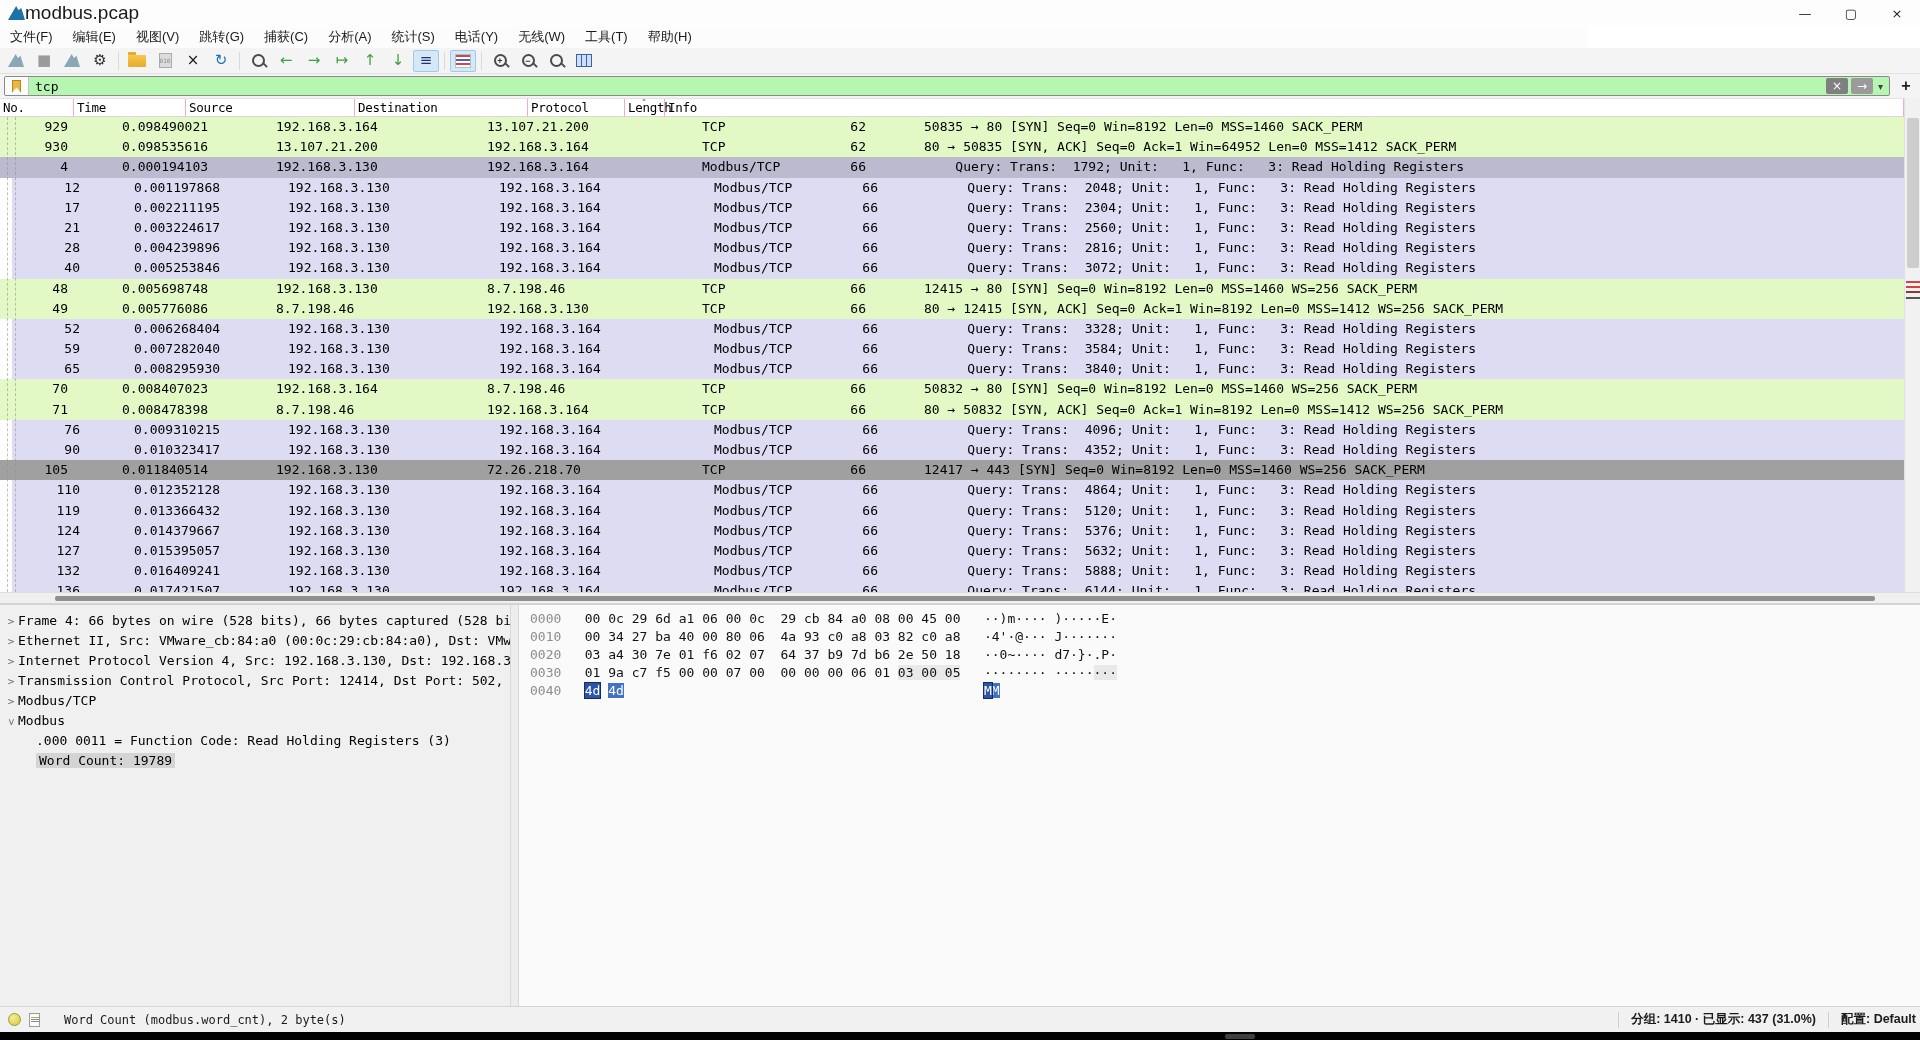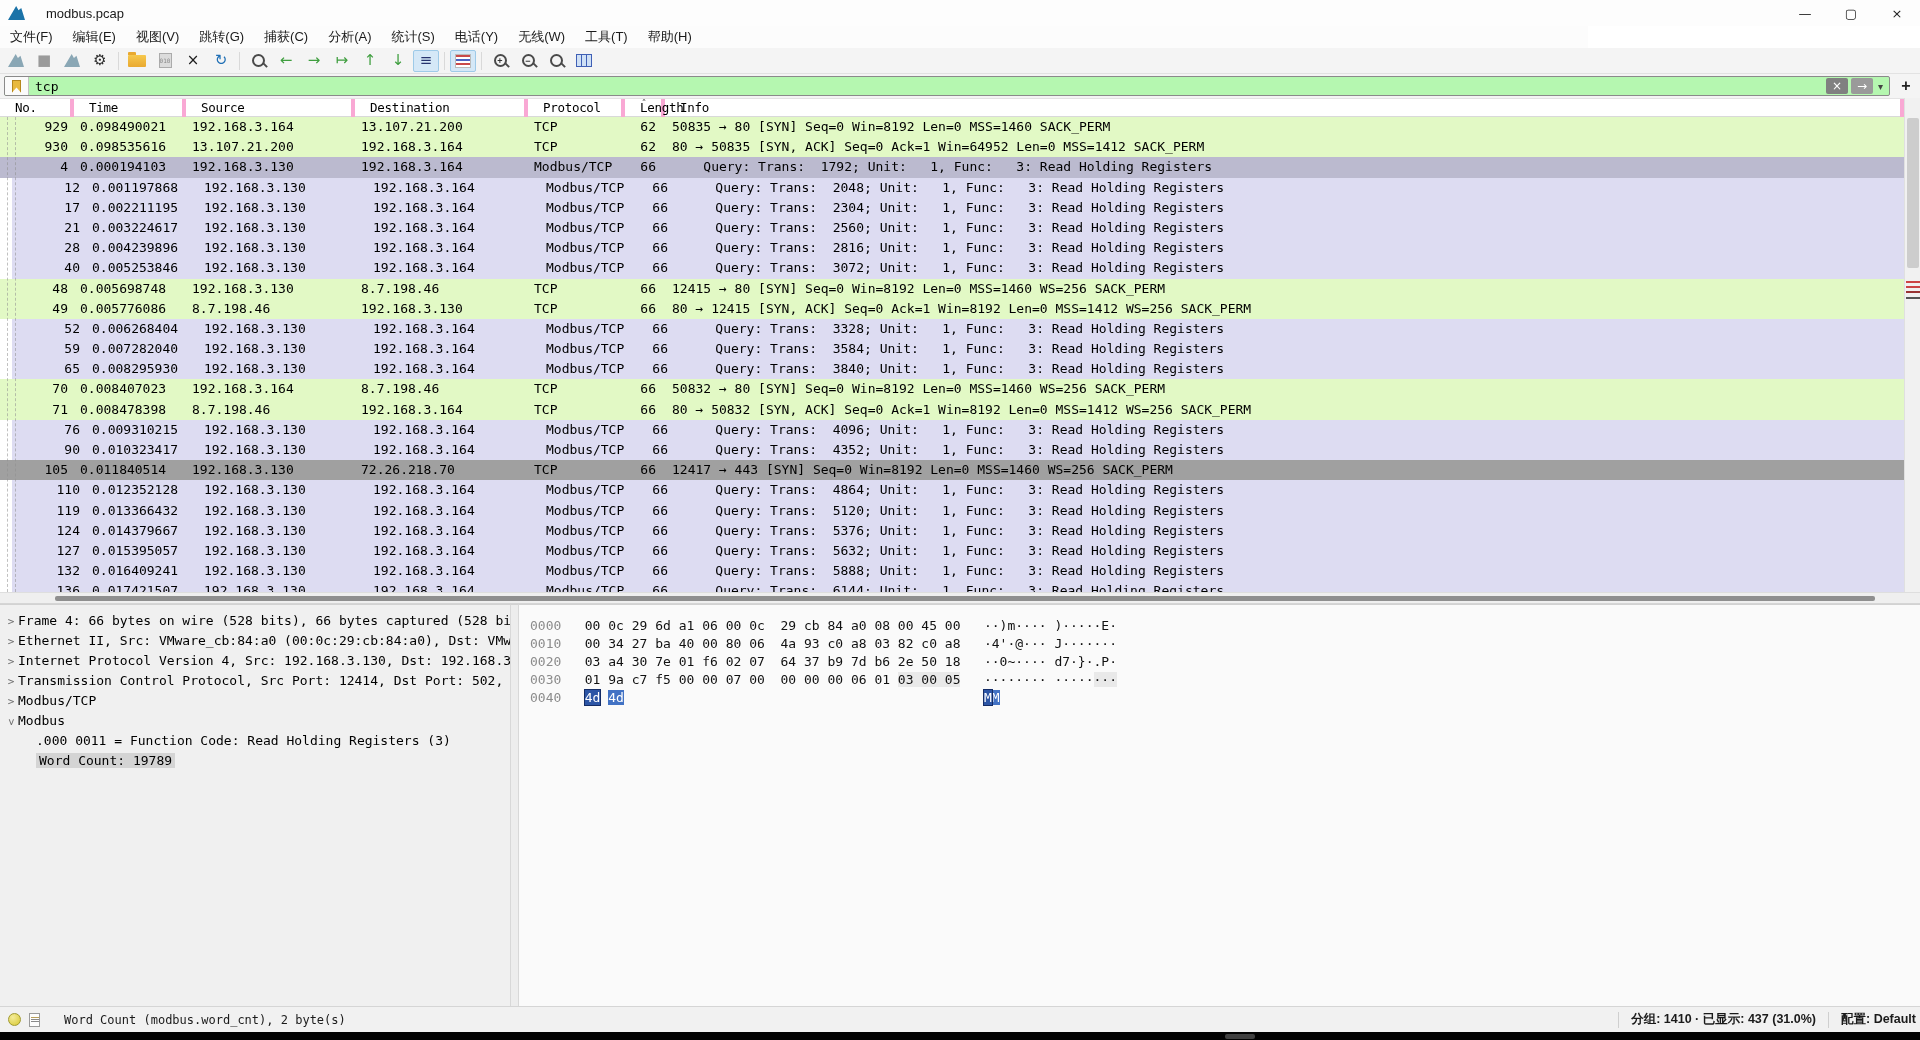--- a/index.html
+++ b/index.html
@@ -5,21 +5,21 @@
   * { margin:0; padding:0; box-sizing:border-box; }
   html,body { width:1920px; height:1040px; overflow:hidden; background:#000; }
   #app { position:relative; width:1920px; height:1040px; background:#ffffff;
          font-family:"Liberation Sans", sans-serif; color:#111; }
 
   
   .titlebar { position:absolute; left:0; top:0; width:1920px; height:26px; background:#fdfdfd;
               display:flex; align-items:center; }
   .app-fin { width:17px; height:14px; margin-left:8px; background:#1b73a8;
              clip-path:polygon(0% 100%, 48% 0%, 62% 30%, 78% 14%, 100% 100%); }
-  .win-title { font-size:13px; margin-left:21px; color:#1a1a1a; }
+  .win-title { font-size:19px; margin-left:0; color:#1a1a1a; }
   .win-controls { margin-left:auto; display:flex; height:26px; }
   .wbtn { width:46px; height:26px; display:flex; align-items:center; justify-content:center;
           font-size:13px; color:#222; font-family:"DejaVu Sans", sans-serif; }
 
   
   .menubar { position:absolute; left:0; top:26px; width:1588px; height:22px; background:#fcfcfc;
              display:flex; align-items:center; font-size:13px; }
   .menu-item { padding:2px 10px; color:#1a1a1a; }
 
   
@@ -59,26 +59,26 @@
             display:flex; align-items:center; justify-content:center; font-size:12px; font-family:"DejaVu Sans", sans-serif; }
   .fi-btn.clear { background:#808080; }
   .fi-caret { font-size:10px; color:#444; margin:0 6px 0 2px; font-family:"DejaVu Sans", sans-serif; }
   .add-filter { width:20px; text-align:center; font-size:16px; font-weight:bold; color:#222; margin-left:6px; }
 
   
   .pkt-header { position:absolute; left:0; top:98px; width:1904px; height:19px; background:#ffffff;
                 border-top:1px solid #e3e3e3; border-bottom:1px solid #d9d9d9;
                 display:grid; grid-template-columns:74px 112px 169px 173px 97px 40px 1fr;
                 font-family:"DejaVu Sans Mono", monospace; font-size:12.5px; color:#000; }
-  .ph-cell { border-right:4px solid #f9a8d4; padding-left:15px; line-height:18px; position:relative;
+  .ph-cell { border-right:1px solid #f9a8d4; padding-left:3px; line-height:18px; position:relative;
              white-space:nowrap; overflow:visible; letter-spacing:-0.3px; }
   .sortcaret { position:absolute; top:-3px; left:16px; font-size:10px; color:#555; }
   .pkt-rows { position:absolute; left:0; top:117px; width:1904px; height:475px; overflow:hidden; background:#fff; }
   .prow { display:grid; grid-template-columns:74px 112px 169px 173px 97px 37px 1fr; height:20.2px;
-          line-height:20.2px; font-family:"DejaVu Sans Mono", monospace; font-size:13px; color:#000; }
+          line-height:20.2px; font-family:"DejaVu Sans Mono", monospace; font-size:13px; color:#000;gap:42px; }
   .prow span { white-space:pre; overflow:hidden; }
   .c-no { text-align:right; padding-right:6px; }
   .c-time,.c-src,.c-dst,.c-proto { padding-left:6px; }
   .c-len { text-align:right; padding-right:6px; }
   .c-info { padding-left:10px; }
   .bg-green { background:var(--row-green); }
   .bg-lavender { background:var(--row-lavender);margin-left:12px; }
   .bg-selected { background:var(--row-selected); }
   .bg-gray { background:var(--row-gray); }
   .dashline { position:absolute; top:117px; height:475px; width:0; border-left:1px dashed #8f8f8f; opacity:.55; z-index:4; }
@@ -98,21 +98,21 @@
   .drow { height:20px; line-height:20px; }
   .dexp { display:inline-block; width:14px; text-align:center; color:#6e6e6e; font-size:11px; margin-left:4px; }
   .dexp.rot { transform:rotate(90deg); }
   .dtext { color:#000; }
   .dindent { padding-left:36px; }
   .dsel { background:#d4d4d4; padding:0 3px; }
   .vdivider { position:absolute; left:510px; top:604px; width:9px; height:402px; background:#ededed;
               border-left:1px solid #d8d8d8; border-right:1px solid #d8d8d8; border-top:1px solid #d2d2d2; }
   .hexpane { position:absolute; left:519px; top:604px; width:1401px; height:402px; background:#fafafa;
              border-top:1px solid #d2d2d2; overflow:hidden; font-family:"DejaVu Sans Mono", monospace;
-             font-size:13px; padding:12px 0 0 11px; }
+             font-size:13px; padding:5px 0 0 11px; }
   .hexline { height:18px; line-height:18px; white-space:pre; }
   .hx-off { color:#8c8c8c; }
   .hx-fld { background:var(--hex-field); }
   .hx-sel { background:var(--hex-sel); color:#fff; }
   .hx-selcur { background:var(--hex-cur); color:#fff; outline:1px solid #142c66; }
 
   
   .statusbar { position:absolute; left:0; top:1006px; width:1920px; height:26px; background:#f1f1f1;
                border-top:1px solid #d5d5d5; display:flex; align-items:center; font-size:12px; }
   .expert-dot { width:13px; height:13px; border-radius:50%; margin-left:8px;

